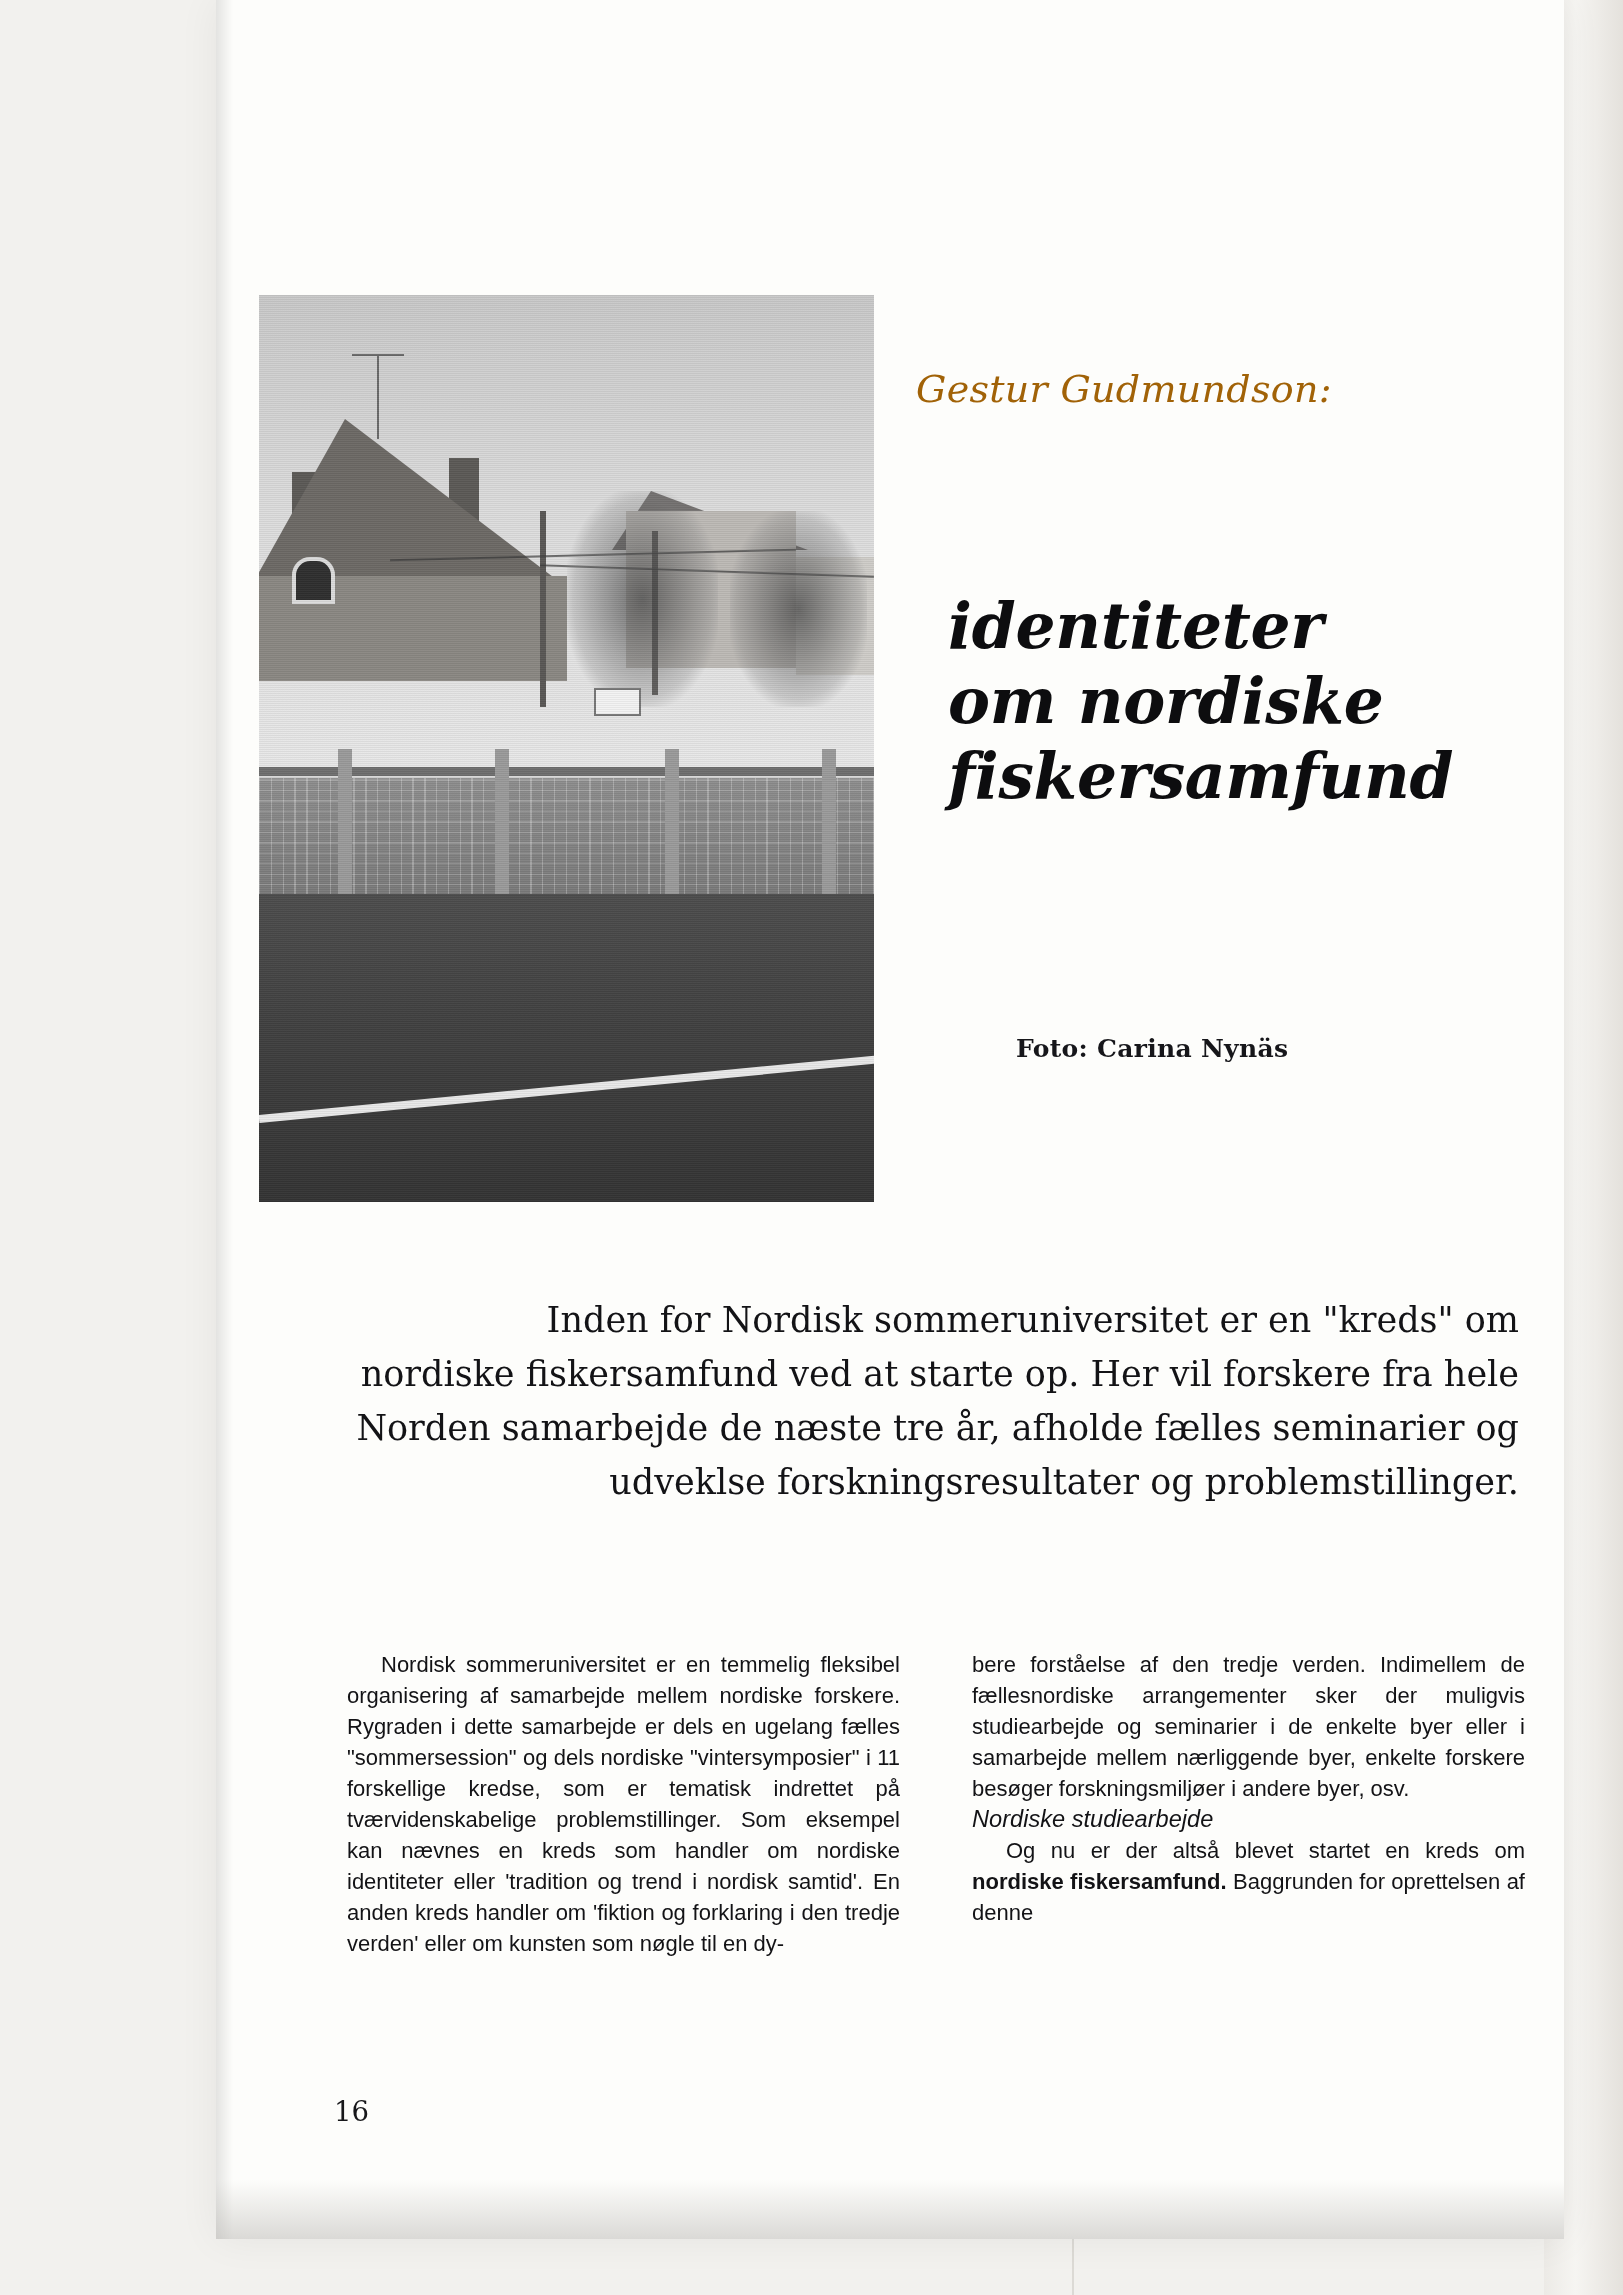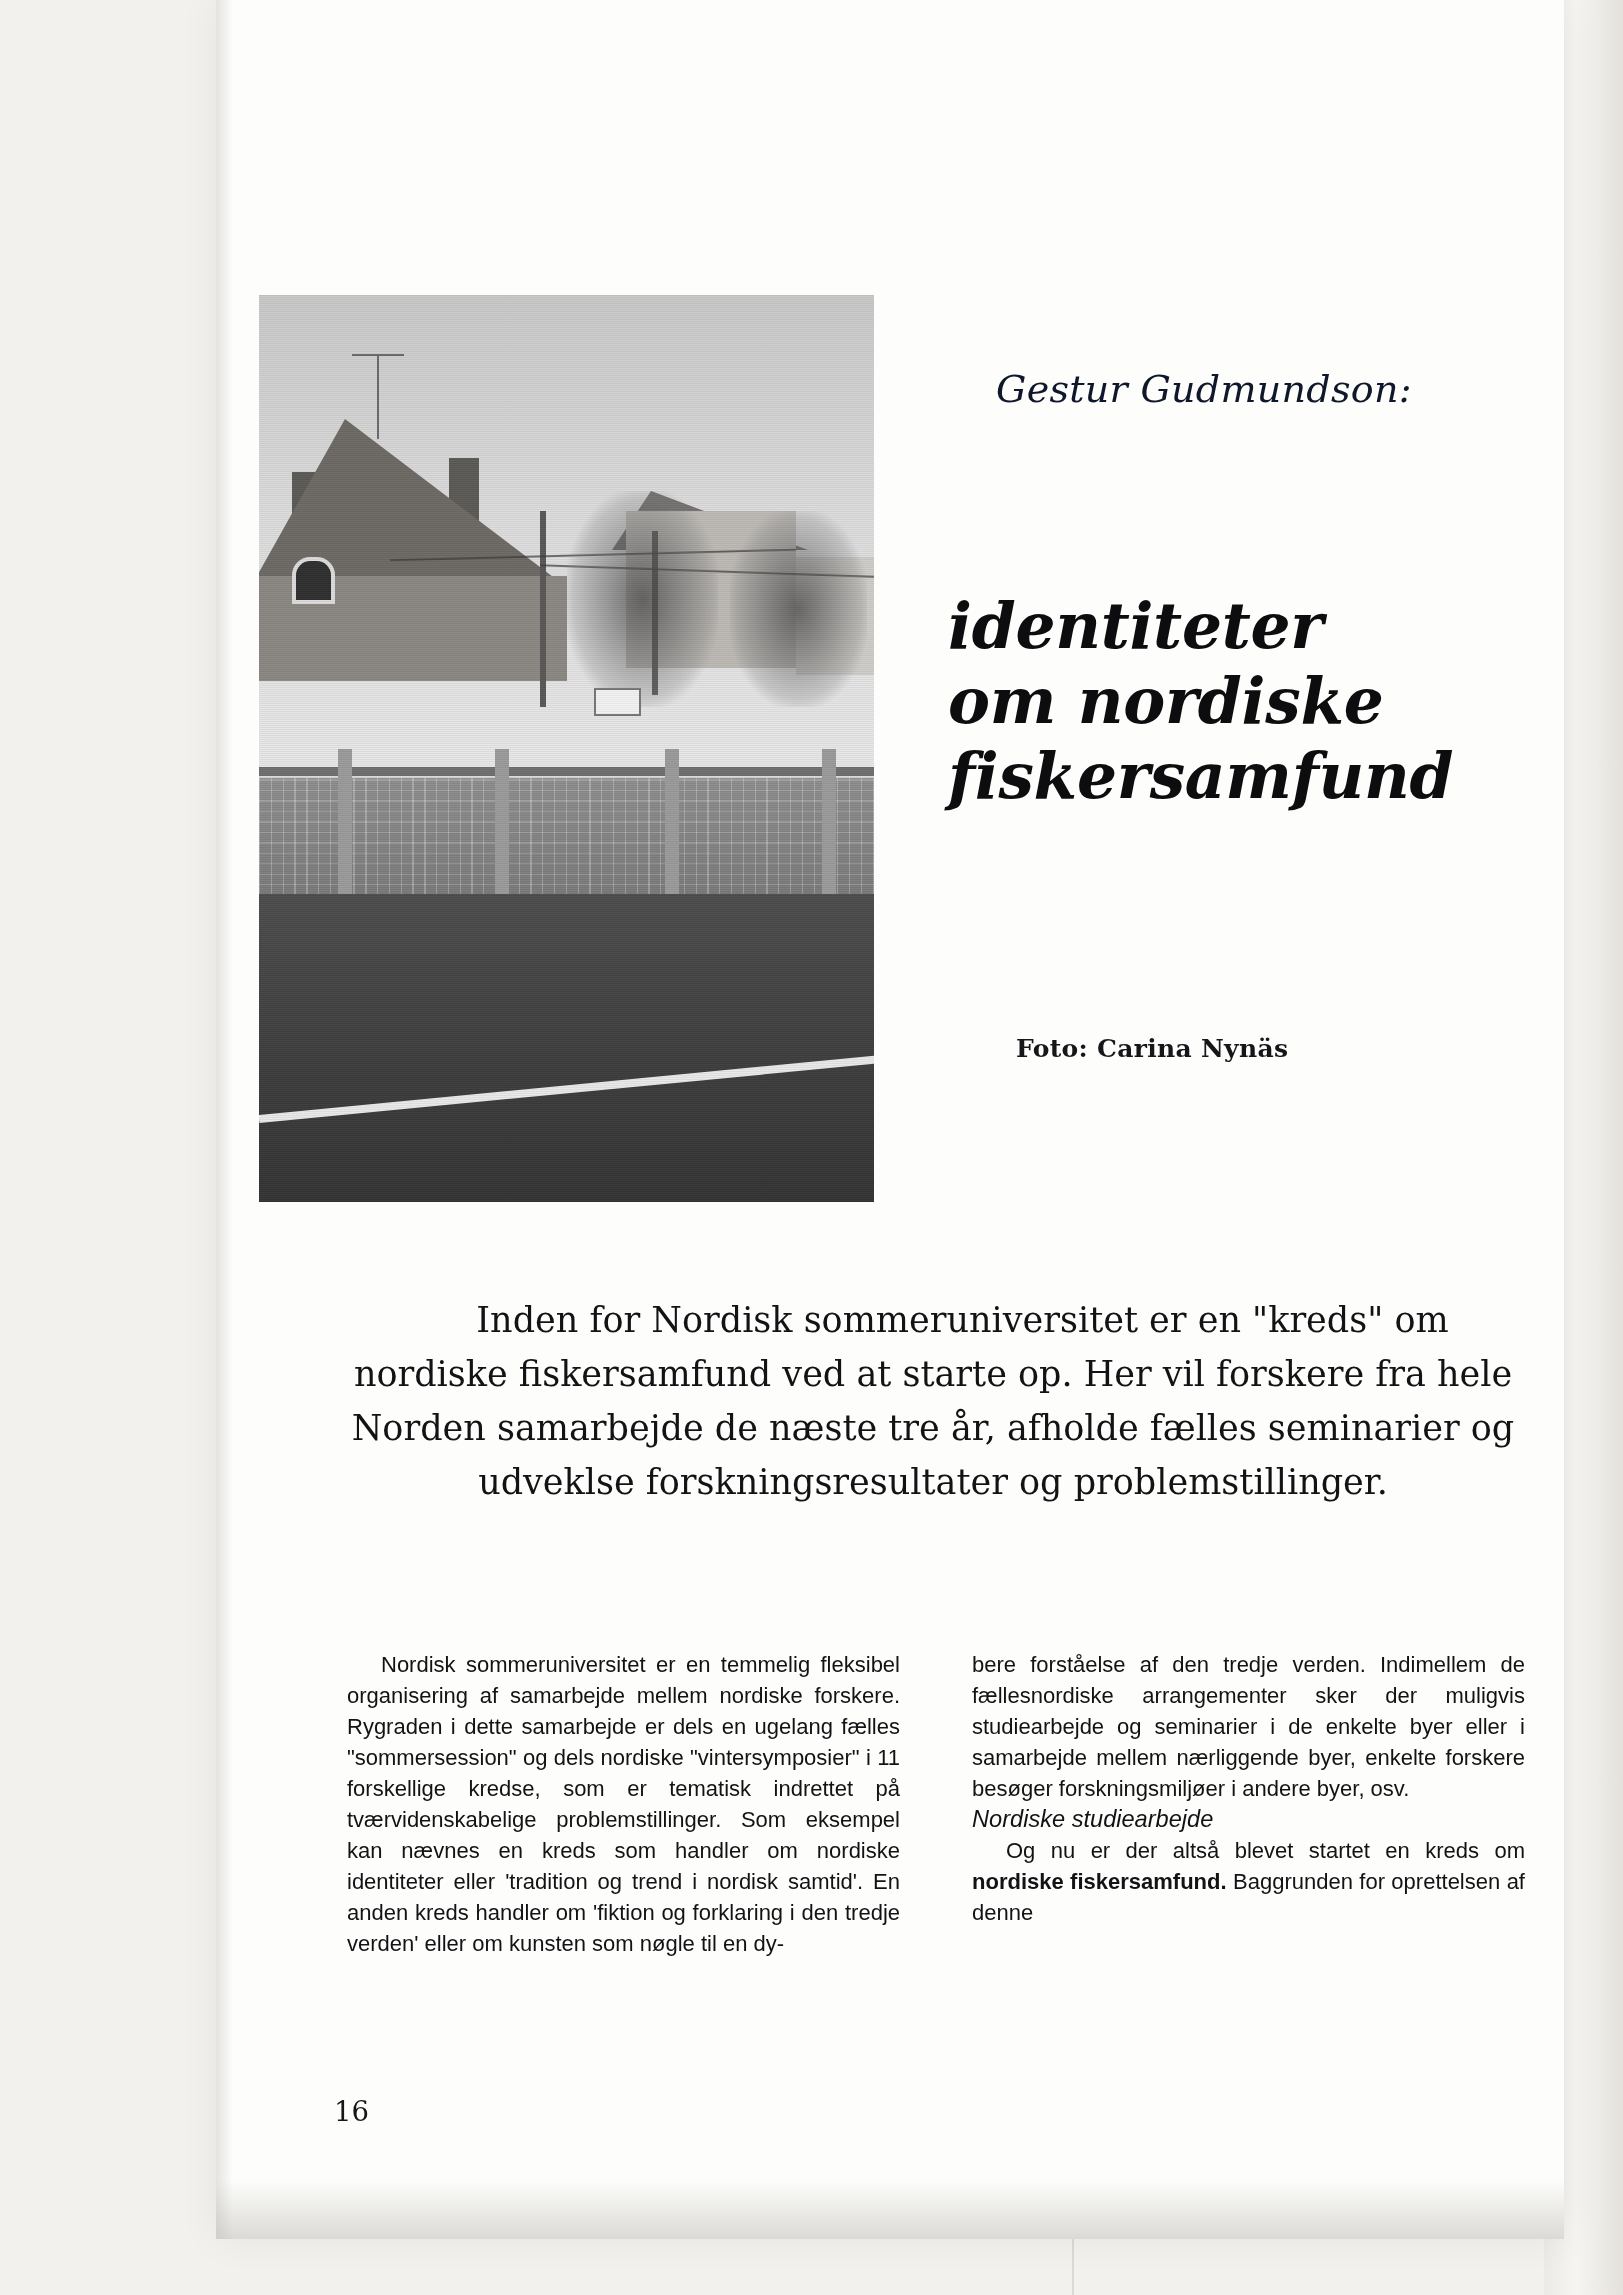--- a/index.html
+++ b/index.html
@@ -201,27 +201,27 @@
   .photo-grain {
     position: absolute;
     inset: 0;
     background-image: repeating-linear-gradient(0deg, rgba(0,0,0,0.055) 0 0.7px, rgba(255,255,255,0.03) 0.7px 2px);
     pointer-events: none;
   }
 
   
   .byline {
     position: absolute;
-    left: 780px;
+    left: 700px;
     top: 367px;
     width: 563px;
     font-family: "DejaVu Serif", serif;
     font-style: italic;
     font-size: 38px;
-    color: #0f172a;
+    color: #a16207;
     letter-spacing: 0.3px;
   }
   .headline {
     position: absolute;
     left: 732px;
     top: 589px;
     width: 589px;
     font-family: "DejaVu Serif", serif;
     font-style: italic;
     font-weight: 700;
@@ -244,21 +244,21 @@
   
   .lede {
     position: absolute;
     left: 131px;
     top: 1293px;
     width: 1172px;
     font-family: "DejaVu Serif", serif;
     font-size: 35px;
     line-height: 54px;
     color: #131316;
-    text-align: center;
+    text-align: right;
   }
   .lede .indent { display: inline-block; width: 59px; }
 
   
   .columns {
     position: absolute;
     left: 131px;
     top: 1649px;
     width: 1178px;
     display: flex;

